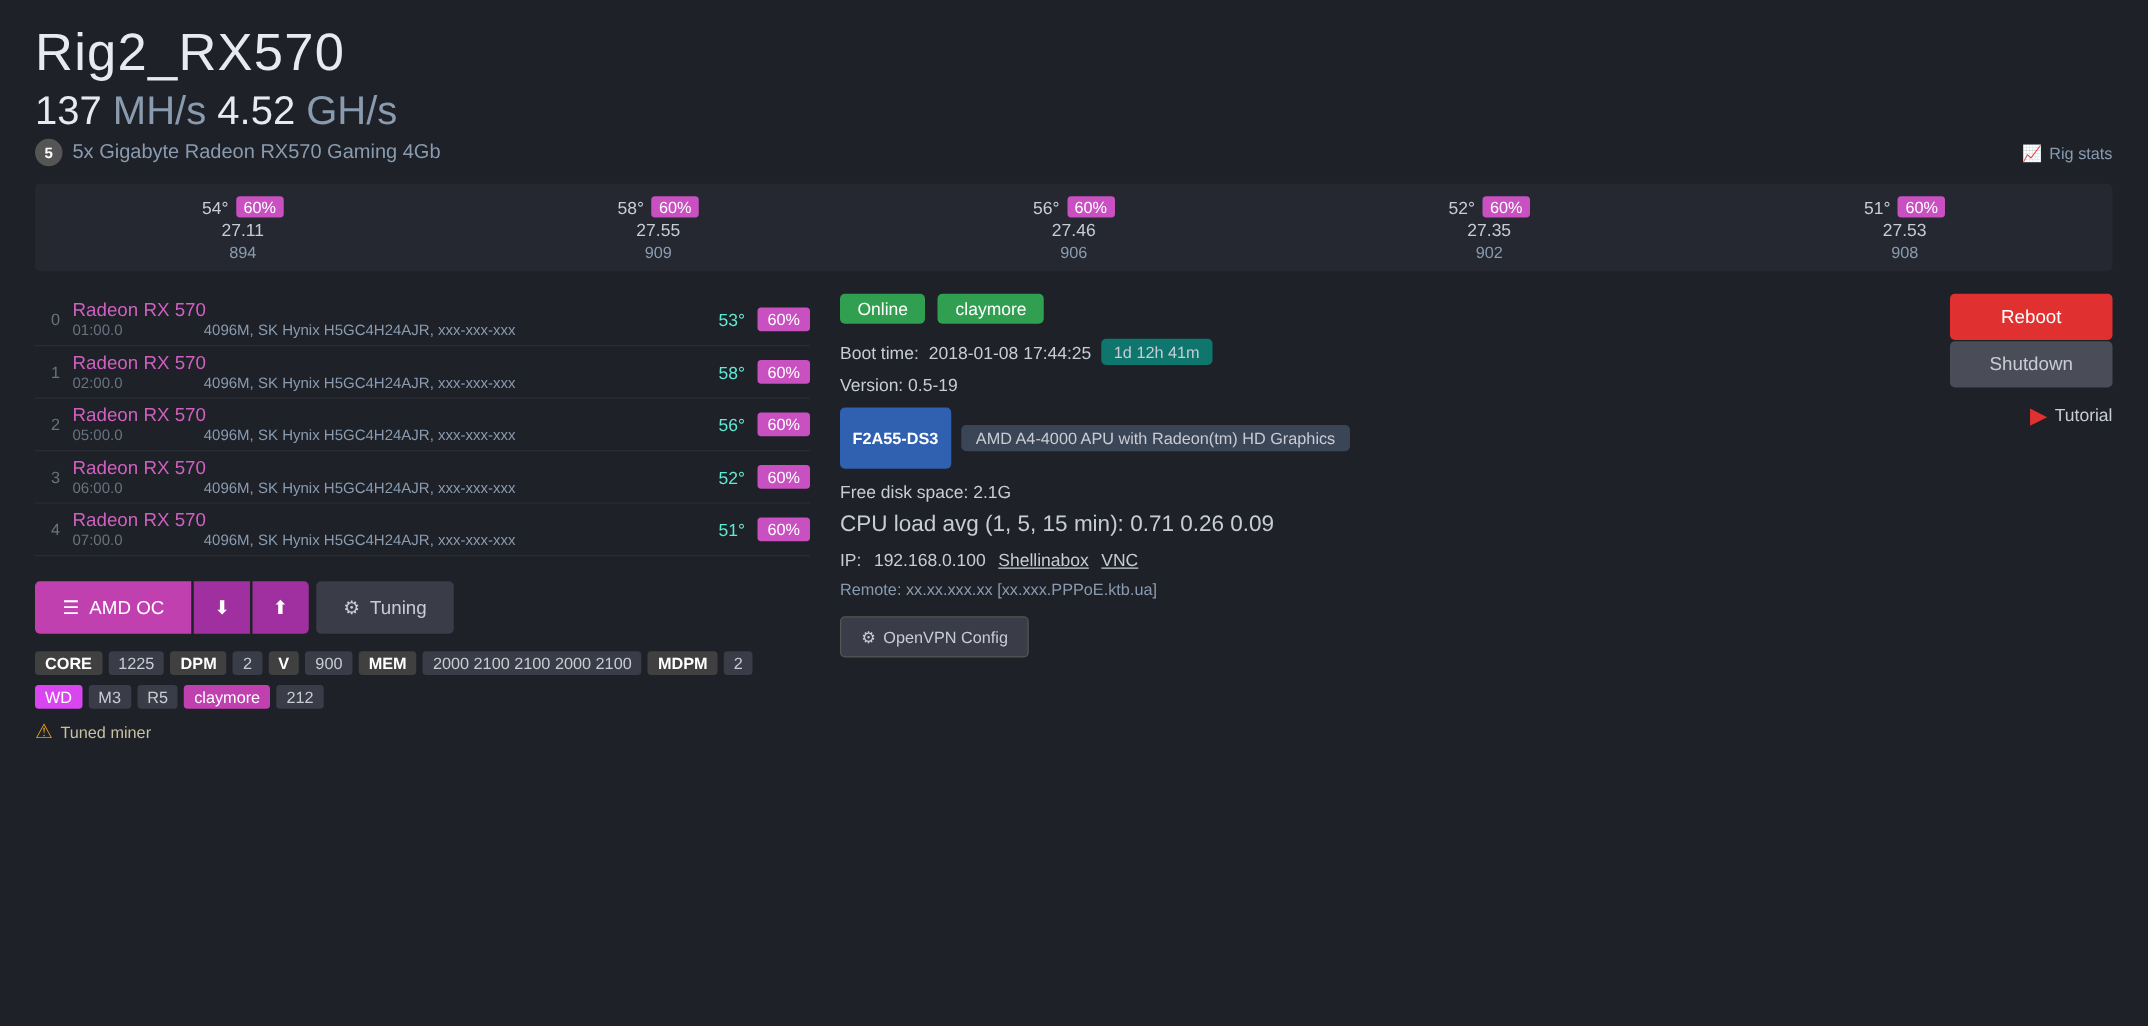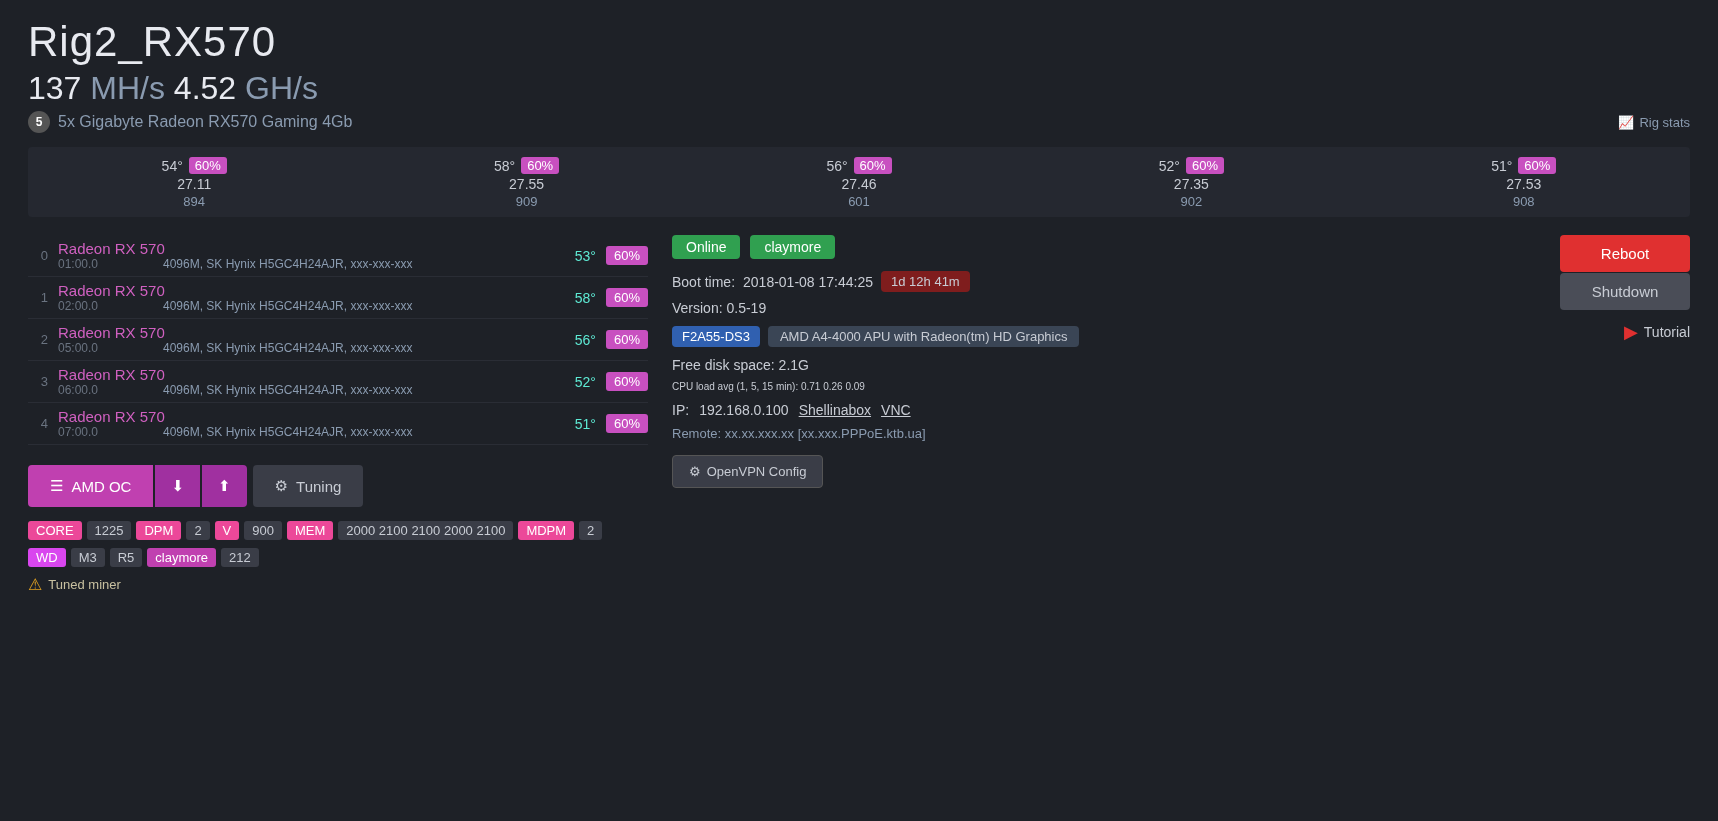--- a/index.html
+++ b/index.html
@@ -200,21 +200,21 @@
       flex-wrap: wrap;
       gap: 5px;
       align-items: center;
       margin-bottom: 8px;
     }
     .tag {
       border-radius: 3px;
       padding: 2px 8px;
       font-size: 13px;
     }
-    .tag-pink { background: #ec4899; color: #fff; }
+    .tag-pink { background: #404040; color: #fff; font-weight: bold; }
     .tag-gray { background: #3a3d47; color: #c8ccd4; }
     .tag-yellow { background: #d946ef; color: #fff; }
 
     .wd-row {
       display: flex; align-items: center; gap: 5px;
       margin-bottom: 8px;
     }
     .tag-claymore { background: #c040b0; color: #fff; }
 
     .tuned-miner-row {
@@ -245,51 +245,52 @@
       font-size: 14px;
       font-weight: 500;
     }
     .info-line {
       color: #c8ccd4;
       font-size: 14px;
       margin-bottom: 8px;
       display: flex; align-items: center; gap: 8px;
     }
     .uptime-badge {
-      background: #7f1d1d;
+      background: #0f766e;
       border-radius: 4px;
       padding: 3px 10px;
       color: #c8ccd4;
       font-size: 13px;
     }
     .version-line {
       color: #c8ccd4;
       font-size: 14px;
       margin-bottom: 10px;
     }
     .hardware-row {
       display: flex; align-items: center; gap: 8px;
       margin-bottom: 10px;
     }
     .hw-badge-blue {
       background: #3060b0;
       border-radius: 4px;
-      padding: 3px 10px;
-      color: #fff;
-      font-size: 13px;
+      padding: 17px 10px;
+      color: #fff;
+      font-size: 13px;
+      font-weight: bold;
     }
     .hw-cpu {
       background: #3a4555;
       border-radius: 4px;
       padding: 3px 12px;
       color: #c8ccd4;
       font-size: 13px;
     }
     .disk-line { color: #c8ccd4; font-size: 14px; margin-bottom: 8px; }
-    .cpu-line { color: #c8ccd4; font-size: 10px; margin-bottom: 10px; }
+    .cpu-line { color: #c8ccd4; font-size: 18px; margin-bottom: 10px; }
     .ip-line {
       display: flex; align-items: center; gap: 10px;
       color: #c8ccd4; font-size: 14px; margin-bottom: 8px;
     }
     .link-text { color: #c8ccd4; font-size: 14px; text-decoration: underline; cursor: pointer; }
     .remote-line { color: #8a9bb0; font-size: 13px; margin-bottom: 14px; }
 
     .openvpn-btn {
       background: #3a3d47;
       color: #c8ccd4;
@@ -380,21 +381,21 @@
       </div>
       <div class="mh-val">27.55</div>
       <div class="rpm-val">909</div>
     </div>
     <div class="gpu-summary-item">
       <div class="gpu-summary-top">
         <span class="temp-text">56°</span>
         <span class="fan-badge">60%</span>
       </div>
       <div class="mh-val">27.46</div>
-      <div class="rpm-val">601</div>
+      <div class="rpm-val">906</div>
     </div>
     <div class="gpu-summary-item">
       <div class="gpu-summary-top">
         <span class="temp-text">52°</span>
         <span class="fan-badge">60%</span>
       </div>
       <div class="mh-val">27.35</div>
       <div class="rpm-val">902</div>
     </div>
     <div class="gpu-summary-item">

